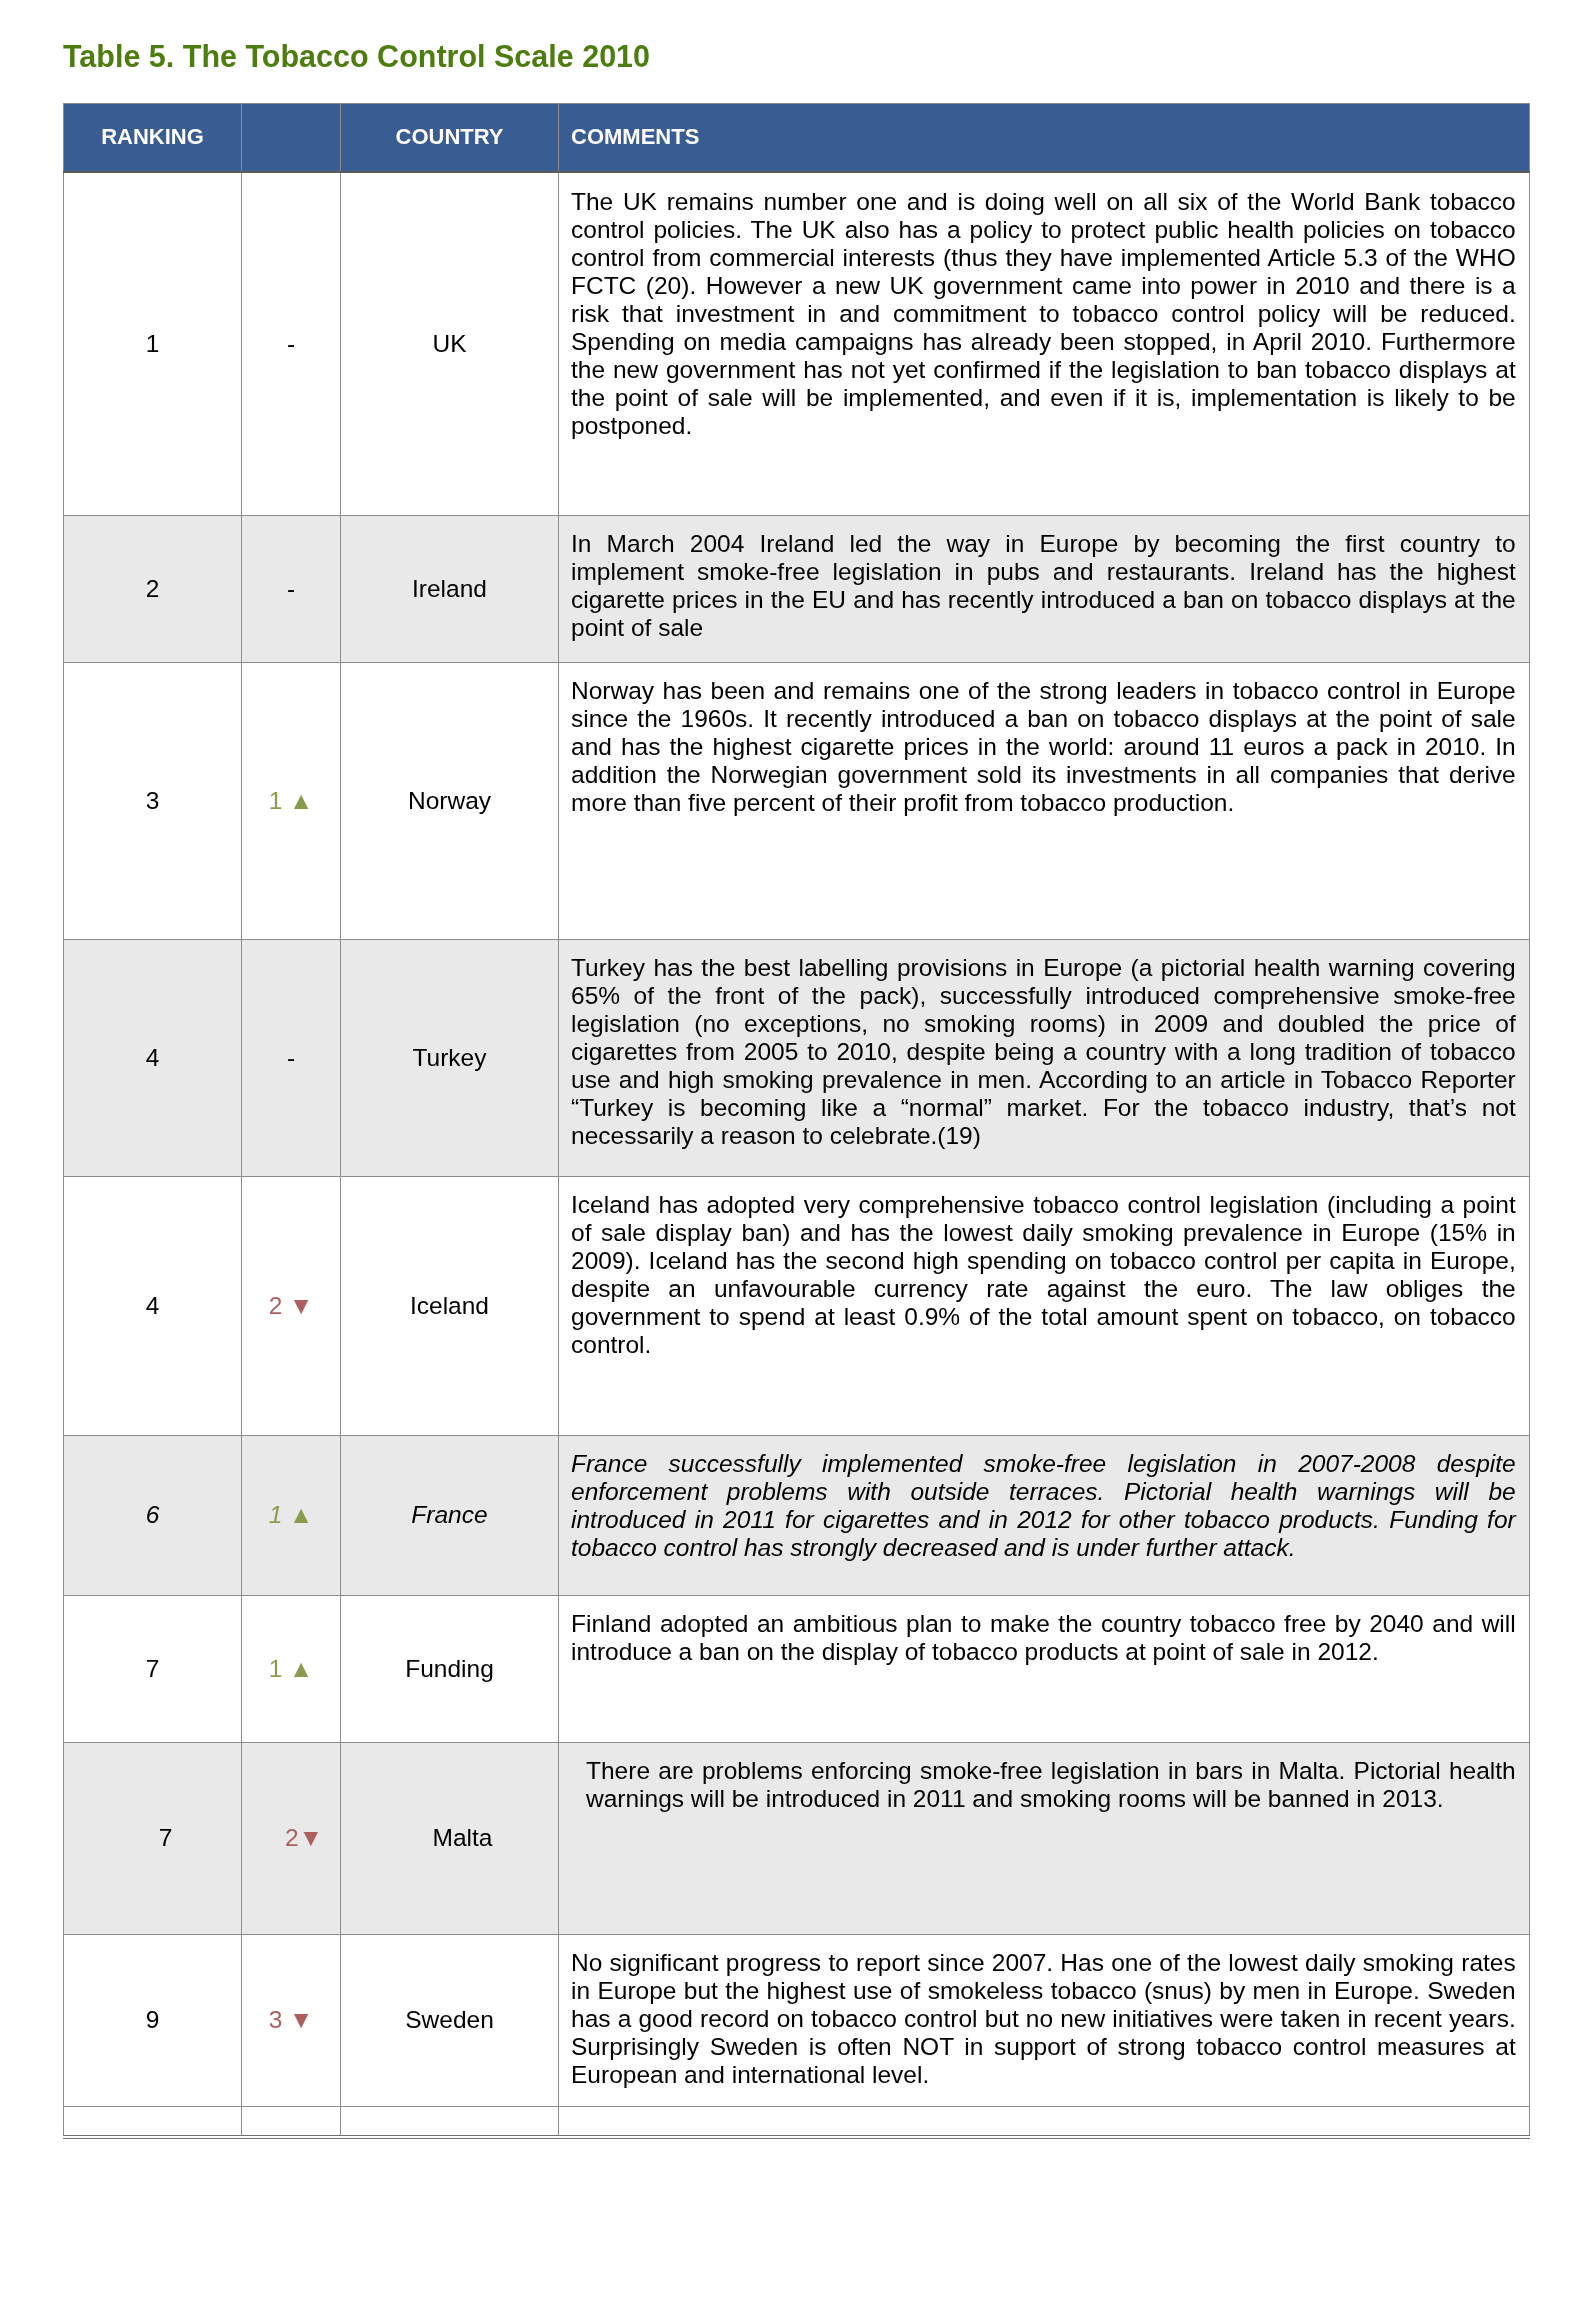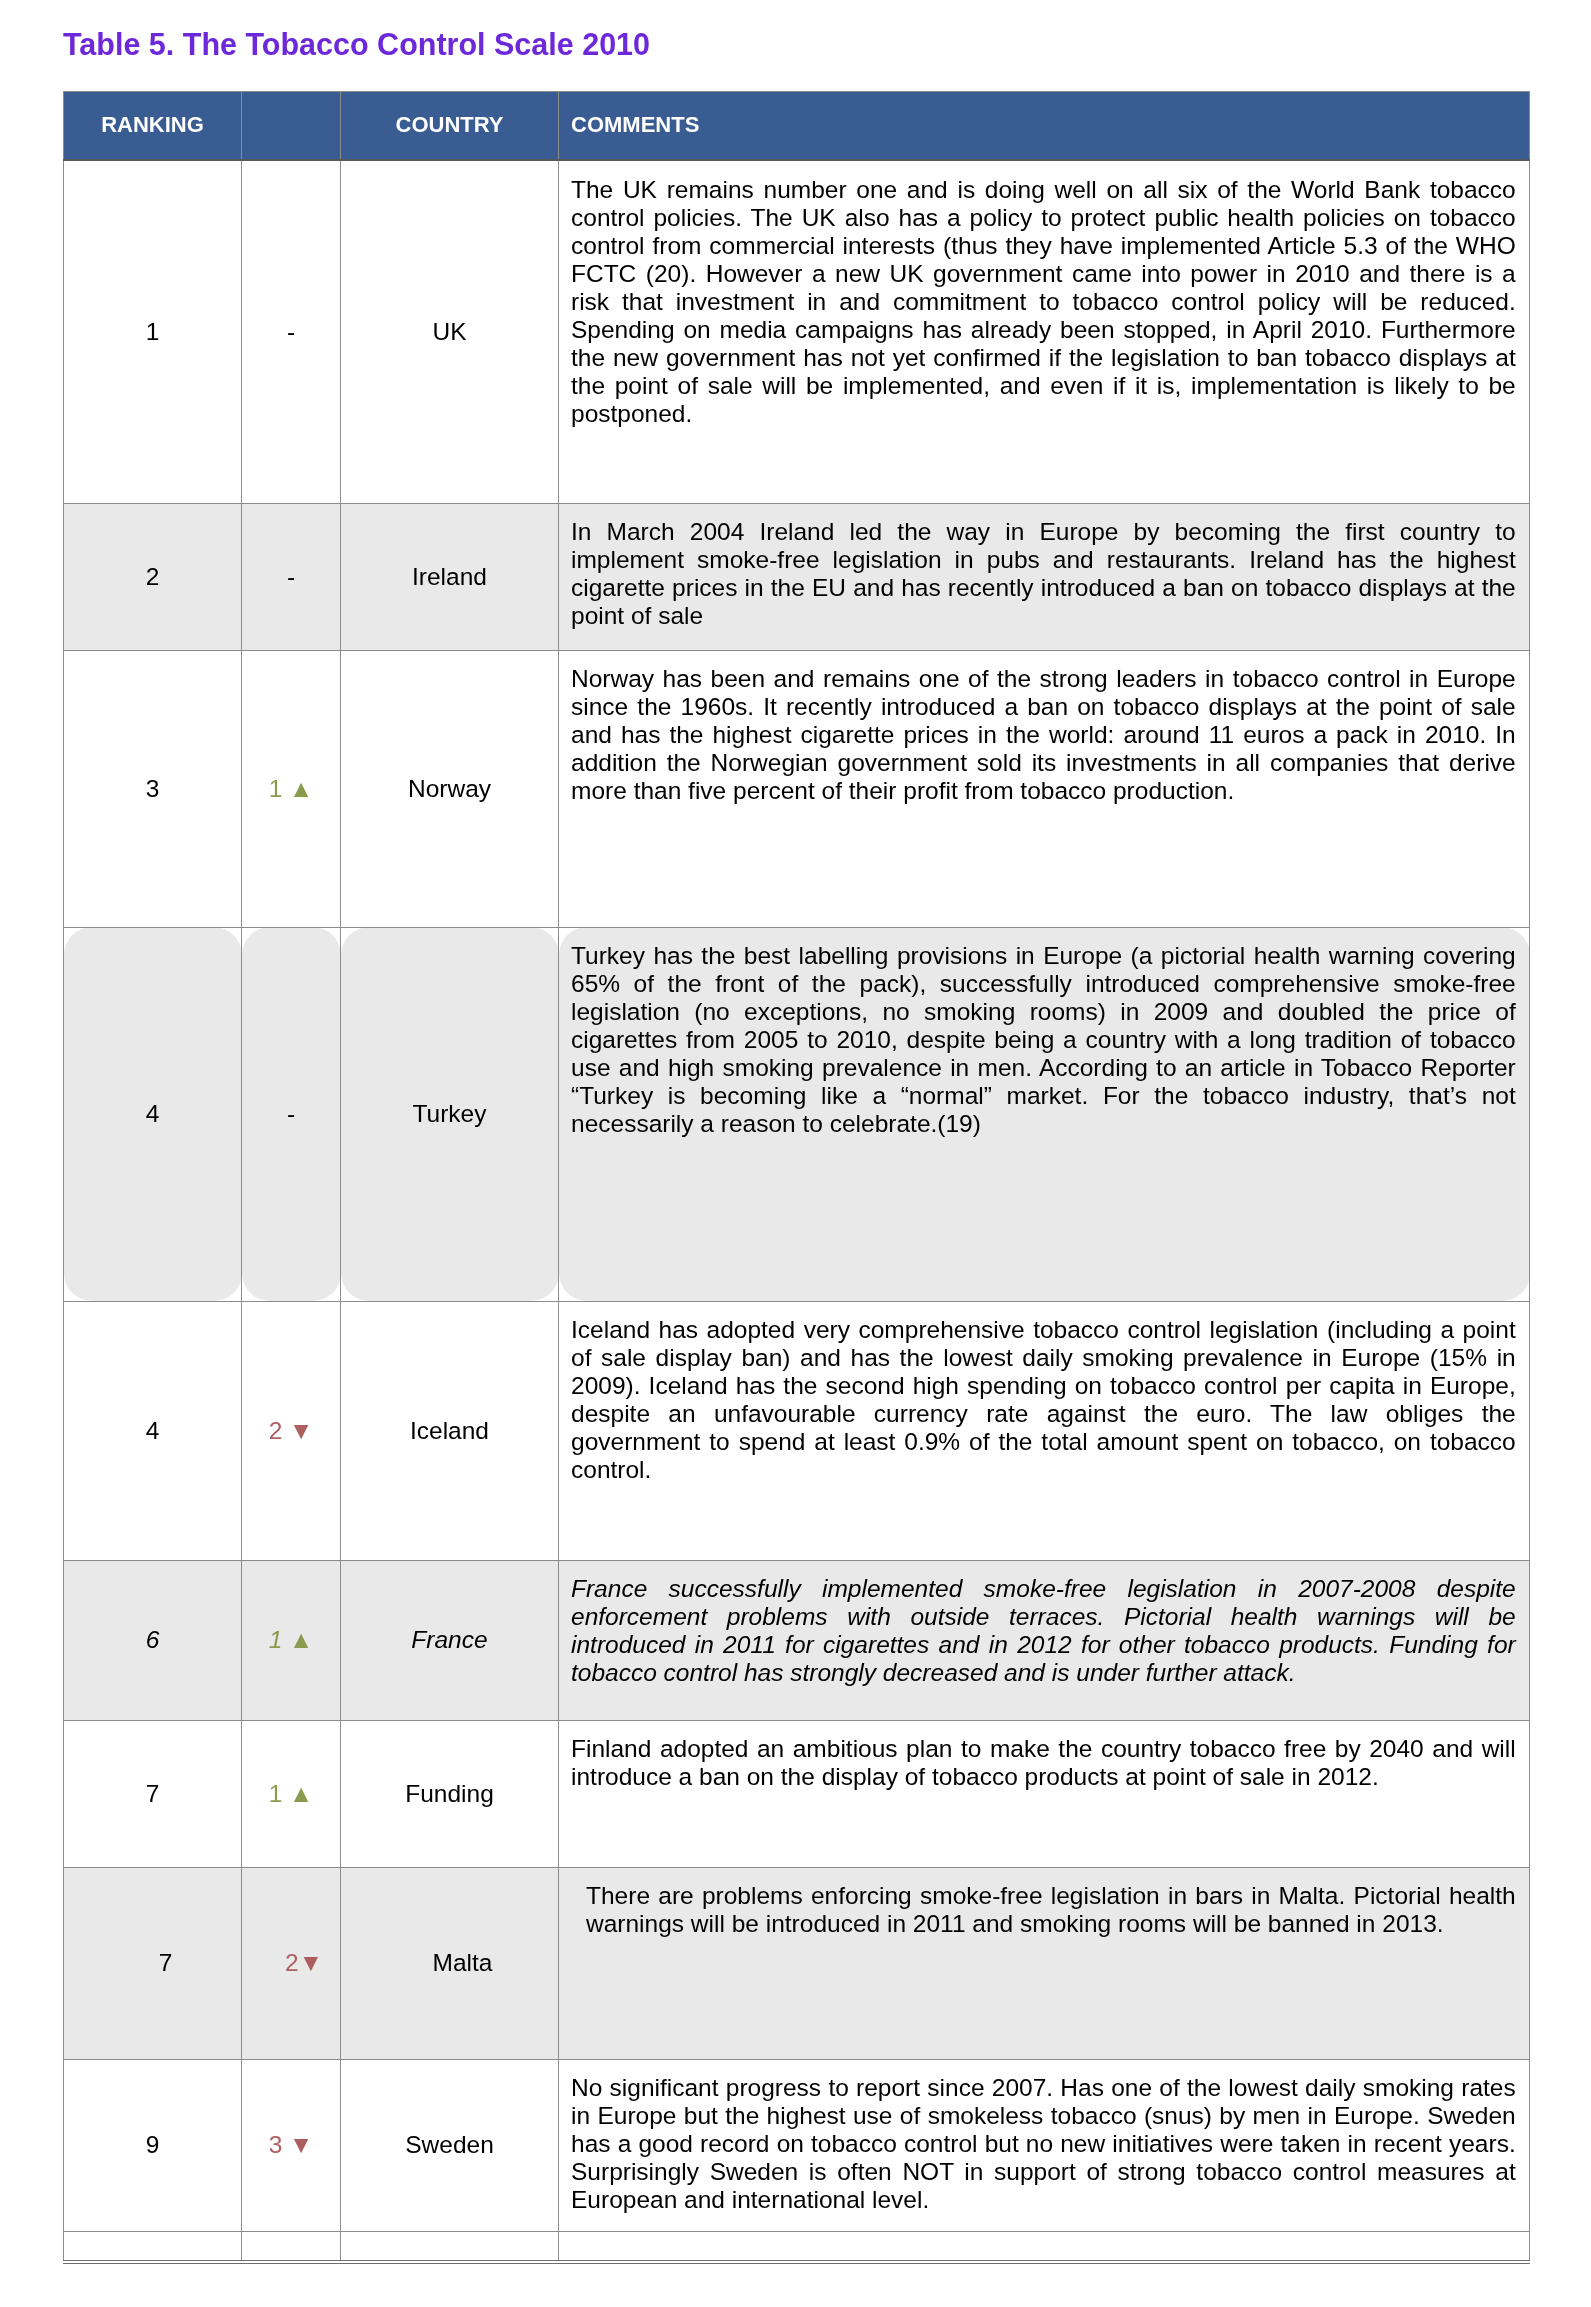--- a/index.html
+++ b/index.html
@@ -17,22 +17,22 @@
     margin: 0; padding: 0;
     width: 1592px; min-height: 2307px;
     background: #ffffff;
     font-family: "Liberation Sans", sans-serif;
     color: var(--text);
   }
   .page { padding: 26.5px 60px 40px 63px; }
   .doc-title {
     font-size: 30.5px;
     font-weight: bold;
-    margin: 0 0 29px 0;
-    color: #6d28d9;
+    margin: 12px 0 29px 0;
+    color: #4d7c0f;
   }
   table.tcs {
     border-collapse: collapse;
     table-layout: fixed;
     width: 1466px;
     border: 1.3px solid var(--outer-border);
     border-bottom: 4px double var(--outer-border);
   }
   col.c-rank    { width: 178px; }
   col.c-change  { width: 99px; }
@@ -66,21 +66,21 @@
     line-height: 28px;
   }
   tr.alt td { background: var(--row-alt); }
   .change-indicator.up   { color: var(--up-green); }
   .change-indicator.down { color: var(--down-red); }
   .change-indicator.none { color: #000; }
   
   tbody tr:nth-child(1)  td { height: 343px; }
   tbody tr:nth-child(2)  td { height: 147px; }
   tbody tr:nth-child(3)  td { height: 277px; }
-  tbody tr:nth-child(4)  td { height: 374px; border-radius: 28px; }
+  tbody tr:nth-child(4)  td { height: 237px; }
   tbody tr:nth-child(5)  td { height: 259px; }
   tbody tr:nth-child(6)  td { height: 160px; font-style: italic; }
   tbody tr:nth-child(7)  td { height: 147px; }
   tbody tr:nth-child(8)  td { height: 192px; padding-left: 27px; }
   tbody tr:nth-child(9)  td { height: 172px; }
   tbody tr.empty         td { height: 30.5px; }
 </style>
 </head>
 <body>
 

